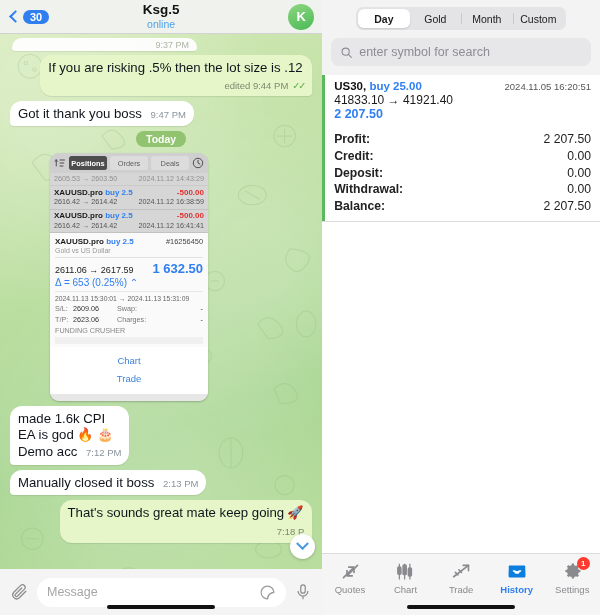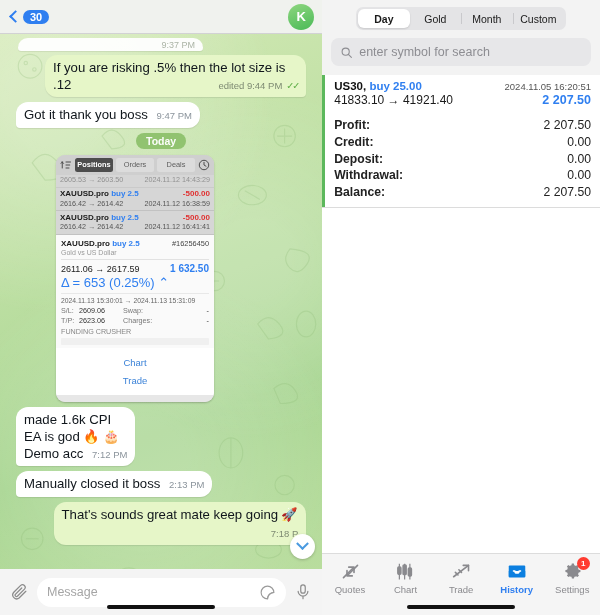--- a/index.html
+++ b/index.html
@@ -27,21 +27,21 @@
     background:linear-gradient(160deg,#8ed67f,#4aba57);
     color:#fff; font-size:13px; font-weight:600; display:flex; align-items:center; justify-content:center; z-index:2;
   }
   .tg-body {
     flex:1; position:relative; overflow:hidden;
     background:
       radial-gradient(circle at 18% 12%, rgba(255,255,255,.26) 0 9%, transparent 40%),
       radial-gradient(circle at 78% 42%, rgba(255,255,255,.20) 0 10%, transparent 45%),
       radial-gradient(circle at 45% 80%, rgba(255,255,255,.18) 0 9%, transparent 42%),
       linear-gradient(160deg,#d3e9b5 0%,#bfe0a4 35%,#a9d693 70%,#b9dd9e 100%);
-    padding:4px 16px 2px;
+    padding:4px 10px 2px;
   }
   .doodles { position:absolute; inset:0; opacity:.26; pointer-events:none; }
   .msgs { position:relative; height:100%; }
   .row { display:flex; margin-bottom:5px; }
   .row.out { justify-content:flex-end; }
   .bub {
     position:relative; max-width:90%; border-radius:12px; padding:5px 8px 4px;
     font-size:13.2px; line-height:1.26; color:#10161c; word-wrap:break-word;
     box-shadow:0 1px 1px rgba(0,0,0,.09);
   }
@@ -75,22 +75,22 @@
   .trow.partial { opacity:.55; padding-top:0; }
   .tl1 { display:flex; justify-content:space-between; align-items:baseline; font-size:8px; }
   .tl2 { display:flex; justify-content:space-between; align-items:baseline; font-size:7.2px; color:#555; margin-top:.5px; }
   .sym { font-weight:700; color:#1a1a1a; }
   .buy { color:#2f7ff0; font-weight:700; }
   .neg { color:#e03131; font-weight:700; }
   .detail { background:#fafafa; padding:4px 5px 3px; }
   .d-head { display:flex; justify-content:space-between; align-items:baseline; font-size:8px; }
   .d-sub { font-size:7px; color:#999; margin:1px 0 3px; }
   .d-price { display:flex; justify-content:space-between; align-items:baseline; font-size:9px; color:#222; border-top:.5px solid #e2e2e2; padding-top:3px; }
-  .d-price .big { color:#2f7ff0; font-weight:700; font-size:10px; }
-  .d-delta { font-size:13px; color:#2f7ff0; margin-top:1px; }
+  .d-price .big { color:#2f7ff0; font-weight:700; font-size:13px; }
+  .d-delta { font-size:10px; color:#2f7ff0; margin-top:1px; }
   .d-dates { font-size:6.8px; color:#666; margin:3px 0 2px; border-top:.5px solid #e8e8e8; padding-top:3px; }
   .d-kv { display:flex; font-size:7.2px; color:#777; margin-top:1.5px; }
   .d-kv .k { width:18px; } .d-kv .v { width:44px; color:#333; }
   .d-kv .k2 { width:40px; } .d-kv .v2 { flex:1; text-align:right; color:#333; }
   .d-note { font-size:7.2px; color:#888; margin-top:2px; }
   .d-ghost { height:7px; background:#ececec; margin-top:2px; border-radius:1px; opacity:.75; }
   .acts { background:#fff; padding:5px 0 6px; }
   .act { text-align:center; color:#3c83d8; font-size:9.5px; padding:3.5px 0; }
   .shot-foot { height:7px; background:#e7e7e7; }
   .multiline { }
@@ -120,21 +120,21 @@
     padding:0 9px; font-size:12.5px; color:#8d8d92;
   }
   .mt-list { flex:1; overflow:hidden; }
   .deal { display:flex; border-bottom:1px solid #dcdcdc; }
   .accent { width:3px; background:#5cb85c; flex:0 0 3px; }
   .deal-body { flex:1; padding:5px 9px 6px; }
   .dl1 { display:flex; justify-content:space-between; align-items:baseline; }
   .dl1 .left { font-size:11.5px; }
   .dl1 .sym2 { font-weight:700; color:#111; }
   .dl1 .dt { font-size:9.5px; color:#555; }
-  .dl2 { display:flex; justify-content:space-between; align-items:baseline; margin-top:1px; }
+  .dl2 { display:flex; justify-content:space-between; align-items:baseline; margin-top:1px;flex-direction:column; }
   .dl2 .px { font-size:12px; color:#1a1a1a; }
   .dl2 .amt { font-size:12.5px; font-weight:700; color:#2f7ff0; }
   .summ { padding:4px 9px 6px; }
   .srow { display:flex; justify-content:space-between; font-size:12.2px; color:#222; line-height:1.38; }
   .srow .lbl { font-weight:700; }
   .srow .val { font-variant-numeric:tabular-nums; }
   .mt-tabs {
     flex:0 0 62px; background:#f5f5f5; border-top:1px solid #dcdcdc;
     display:flex; align-items:flex-start; padding-top:6px;
   }
@@ -150,20 +150,24 @@
 </style>
 </head>
 <body>
 
 <div class="tg">
 
   <div class="tg-header">
     <div class="tg-back">
       <span class="chev-l"></span>
       <span class="badge30">30</span>
+    </div>
+    <div class="tg-title-wrap">
+      <div class="tg-title">Ksg.5</div>
+      <div class="tg-status">online</div>
     </div>
     <div class="tg-avatar">K</div>
   </div>
 
   <div class="tg-body">
     <svg class="doodles" viewBox="0 0 300 540">
       <g fill="none" stroke="#8ab873" stroke-width="1.1">
         <circle cx="28" cy="30" r="11"></circle>
           <circle cx="24" cy="27" r="1.6"></circle>
           <circle cx="32" cy="33" r="1.6"></circle>

